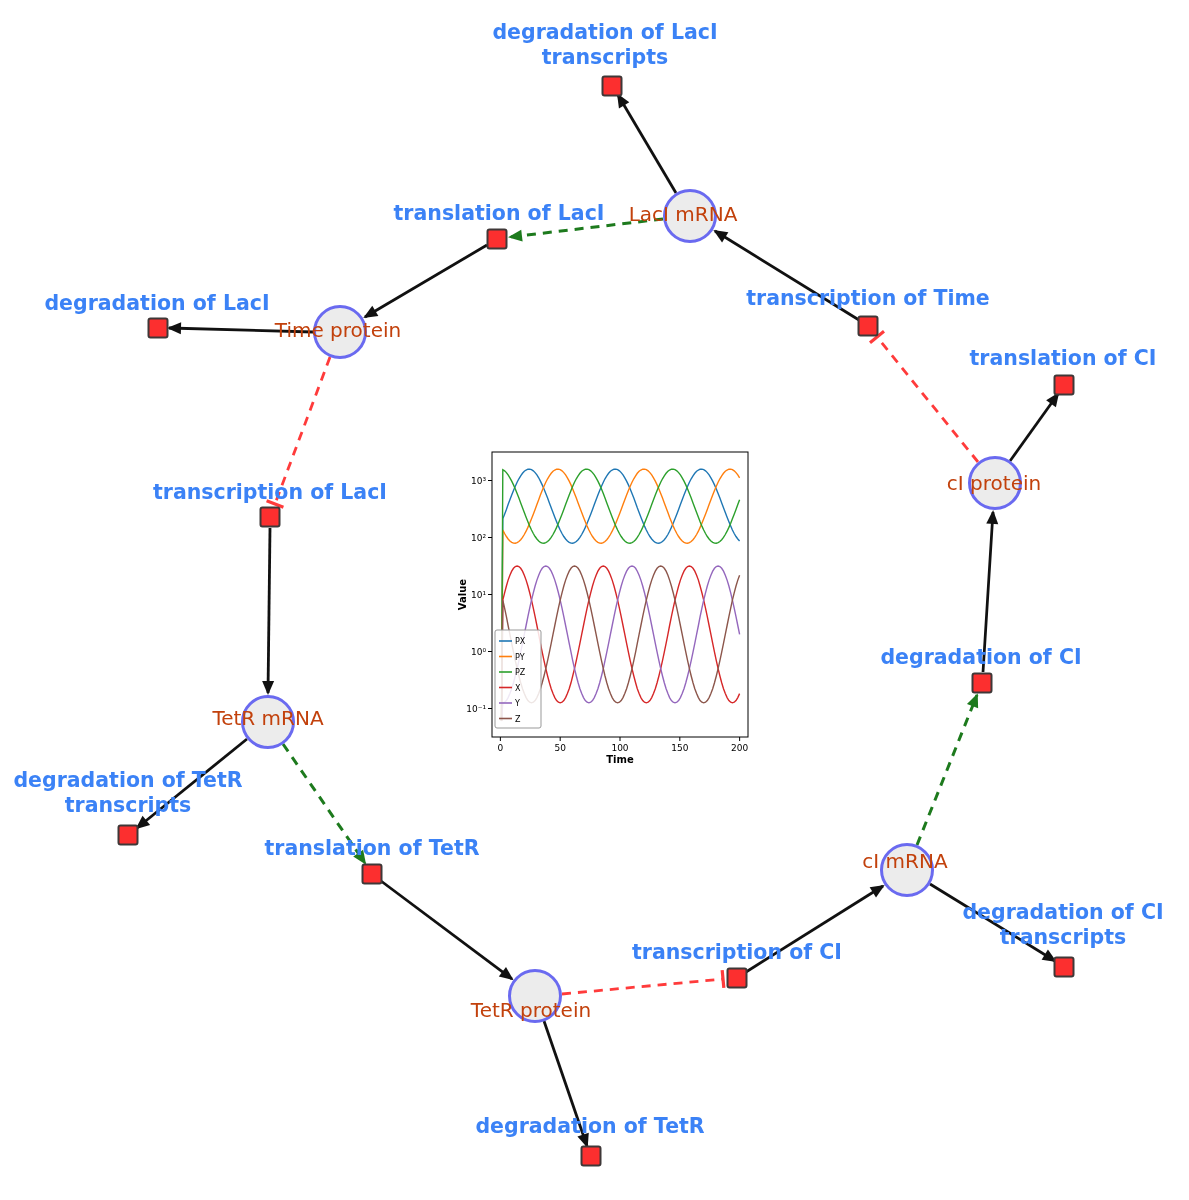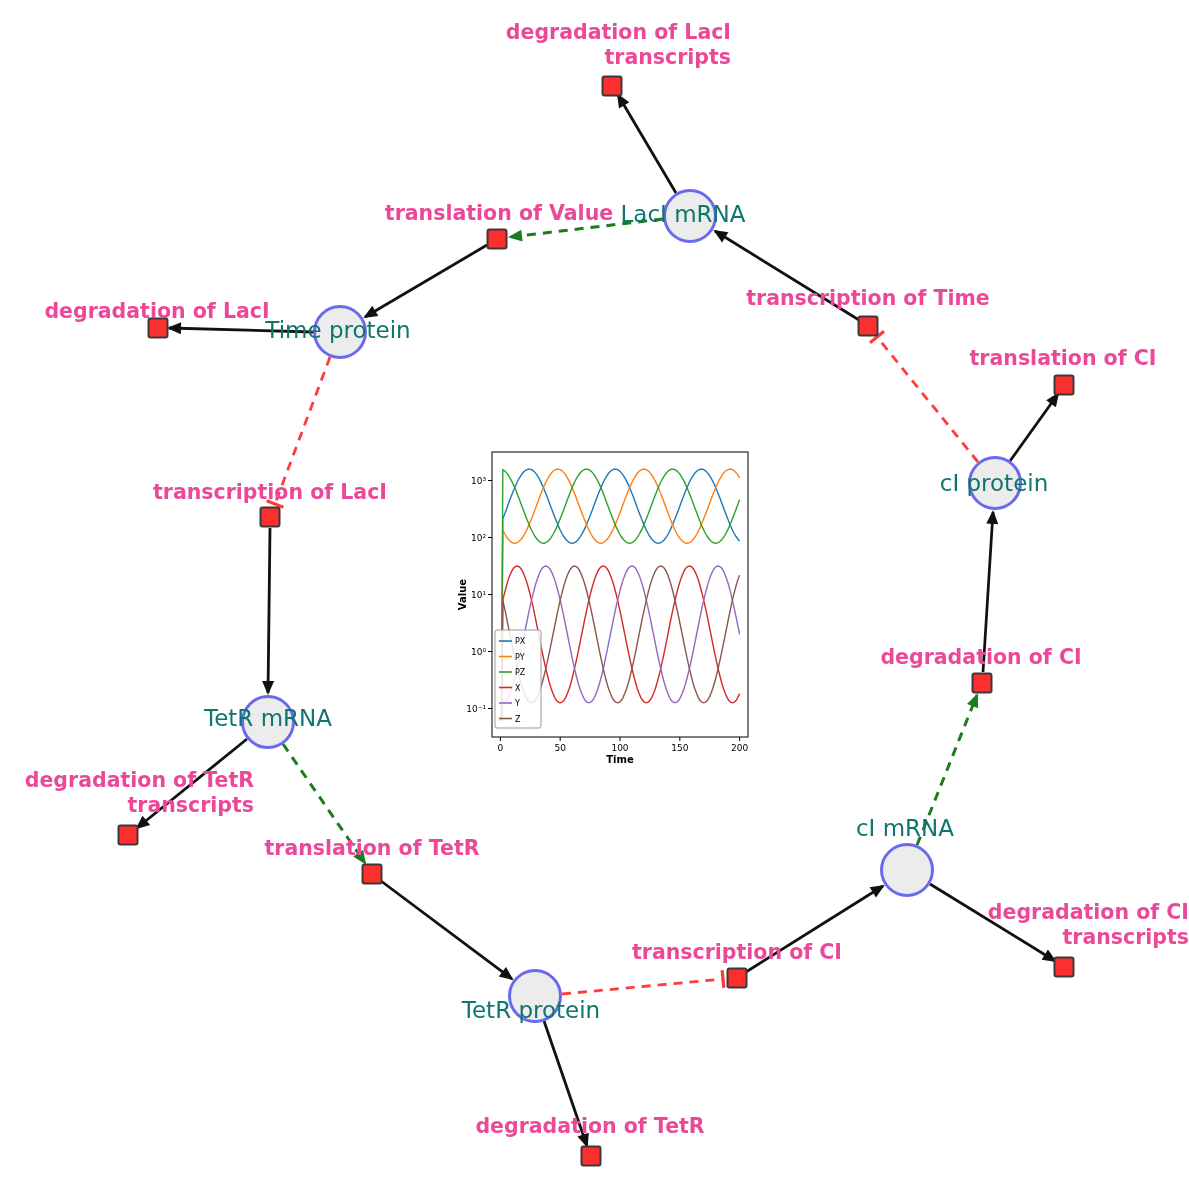--- a/index.html
+++ b/index.html
@@ -8,30 +8,30 @@
     font-family:"DejaVu Sans", sans-serif;overflow:hidden;
   }
   .edges-svg{position:absolute;left:0;top:0;z-index:1;}
   .species{
     position:absolute;width:54px;height:54px;border-radius:50%;
     background:#ececec;border:3px solid #6a6af0;box-sizing:border-box;
     transform:translate(-50%,-50%);z-index:2;
   }
   .species-label{
     position:absolute;left:50%;top:50%;transform:translate(-50%,-50%);
-    white-space:nowrap;font-size:23px;color:#0f766e;z-index:3;
+    white-space:nowrap;font-size:20px;color:#c2410c;z-index:3;
   }
   .reaction{
     position:absolute;width:21px;height:21px;background:#fc2f2f;
     border:2.5px solid #3f3838;border-radius:3px;box-sizing:border-box;
     transform:translate(-50%,-50%);z-index:2;
   }
   .rlabel{
     position:absolute;transform:translate(-50%,-100%);
-    font-weight:bold;font-size:20.5px;color:#ec4899;text-align:right;
+    font-weight:bold;font-size:20.5px;color:#3b82f6;text-align:center;
     white-space:nowrap;line-height:1.22;z-index:3;
   }
   .rlabel.wrap{white-space:normal;width:252px;}
   .inset-chart{
     position:absolute;left:455px;top:440px;width:315px;height:330px;z-index:4;
   }
 </style>
 </head>
 <body>
 
@@ -76,36 +76,36 @@
 <div class="species" style="left:340px;top:332px"></div>
 <span class="species-label" style="left:338px;top:330px;position:absolute;transform:translate(-50%,-50%)">Time protein</span>
 
 <div class="species" style="left:995px;top:483px"></div>
 <span class="species-label" style="left:994px;top:483px;position:absolute;transform:translate(-50%,-50%)">cI protein</span>
 
 <div class="species" style="left:268px;top:722px"></div>
 <span class="species-label" style="left:268px;top:718px;position:absolute;transform:translate(-50%,-50%)">TetR mRNA</span>
 
 <div class="species" style="left:907px;top:870px"></div>
-<span class="species-label" style="left:905px;top:828px;position:absolute;transform:translate(-50%,-50%)">cI mRNA</span>
+<span class="species-label" style="left:905px;top:861px;position:absolute;transform:translate(-50%,-50%)">cI mRNA</span>
 
 <div class="species" style="left:535px;top:996px"></div>
 <span class="species-label" style="left:531px;top:1010px;position:absolute;transform:translate(-50%,-50%)">TetR protein</span>
 
 <div class="reaction" style="left:612px;top:86px"></div>
 <div class="rlabel wrap" style="left:605px;top:70px">degradation of LacI transcripts</div>
 
 <div class="reaction" style="left:497px;top:239px"></div>
-<div class="rlabel" style="left:499px;top:226px">translation of Value</div>
+<div class="rlabel" style="left:499px;top:226px">translation of LacI</div>
 
 <div class="reaction" style="left:868px;top:326px"></div>
 <div class="rlabel" style="left:868px;top:311px">transcription of Time</div>
 
 <div class="reaction" style="left:158px;top:328px"></div>
-<div class="rlabel" style="left:157px;top:324px">degradation of LacI</div>
+<div class="rlabel" style="left:157px;top:316px">degradation of LacI</div>
 
 <div class="reaction" style="left:1064px;top:385px"></div>
 <div class="rlabel" style="left:1063px;top:371px">translation of CI</div>
 
 <div class="reaction" style="left:270px;top:517px"></div>
 <div class="rlabel" style="left:270px;top:505px">transcription of LacI</div>
 
 <div class="reaction" style="left:982px;top:683px"></div>
 <div class="rlabel" style="left:981px;top:670px">degradation of CI</div>
 

